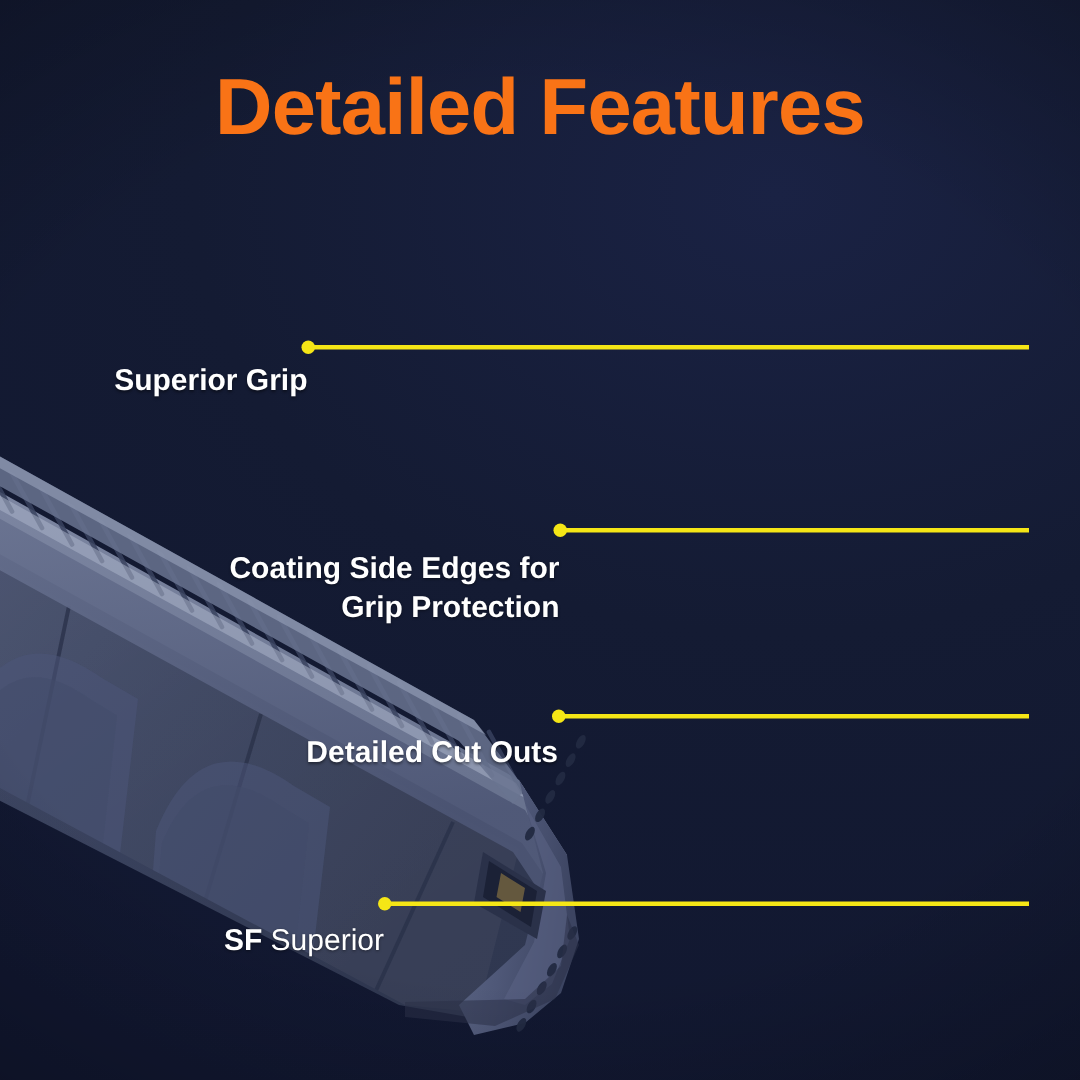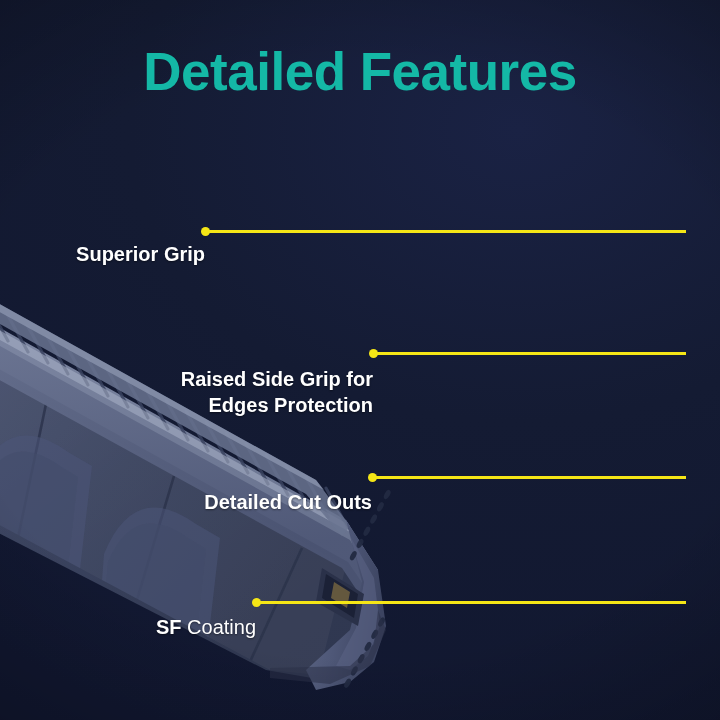--- a/index.html
+++ b/index.html
@@ -34,21 +34,21 @@
   
   .title {
     position: absolute;
     left: 0;
     top: 44px;
     width: 720px;
     text-align: center;
     font-size: 53px;
     font-weight: bold;
     letter-spacing: -0.5px;
-    color: #14b8a6;
+    color: #f97316;
     line-height: 1.06;
     white-space: nowrap;
   }
 
   
   .case-wrap {
     position: absolute;
     left: -250px;
     top: 70px;
     width: 760px;
@@ -282,30 +282,30 @@
   <div class="callout c1">
     <div class="line"></div>
     <div class="dot"></div>
     <div class="label">Superior Grip</div>
   </div>
 
   <div class="callout c2">
     <div class="line"></div>
     <div class="dot"></div>
     <div class="label">
-      <span>Raised Side Grip for</span><br>
-      <span>Edges Protection</span>
+      <span>Coating Side Edges for</span><br>
+      <span>Grip Protection</span>
     </div>
   </div>
 
   <div class="callout c3">
     <div class="line"></div>
     <div class="dot"></div>
     <div class="label">Detailed Cut Outs</div>
   </div>
 
   <div class="callout c4">
     <div class="line"></div>
     <div class="dot"></div>
-    <div class="label"><span>SF</span><span class="thin">&nbsp;</span><span class="thin">Coating</span></div>
+    <div class="label"><span>SF</span><span class="thin">&nbsp;</span><span class="thin">Superior</span></div>
   </div>
 
 </div>
 
 </body></html>

